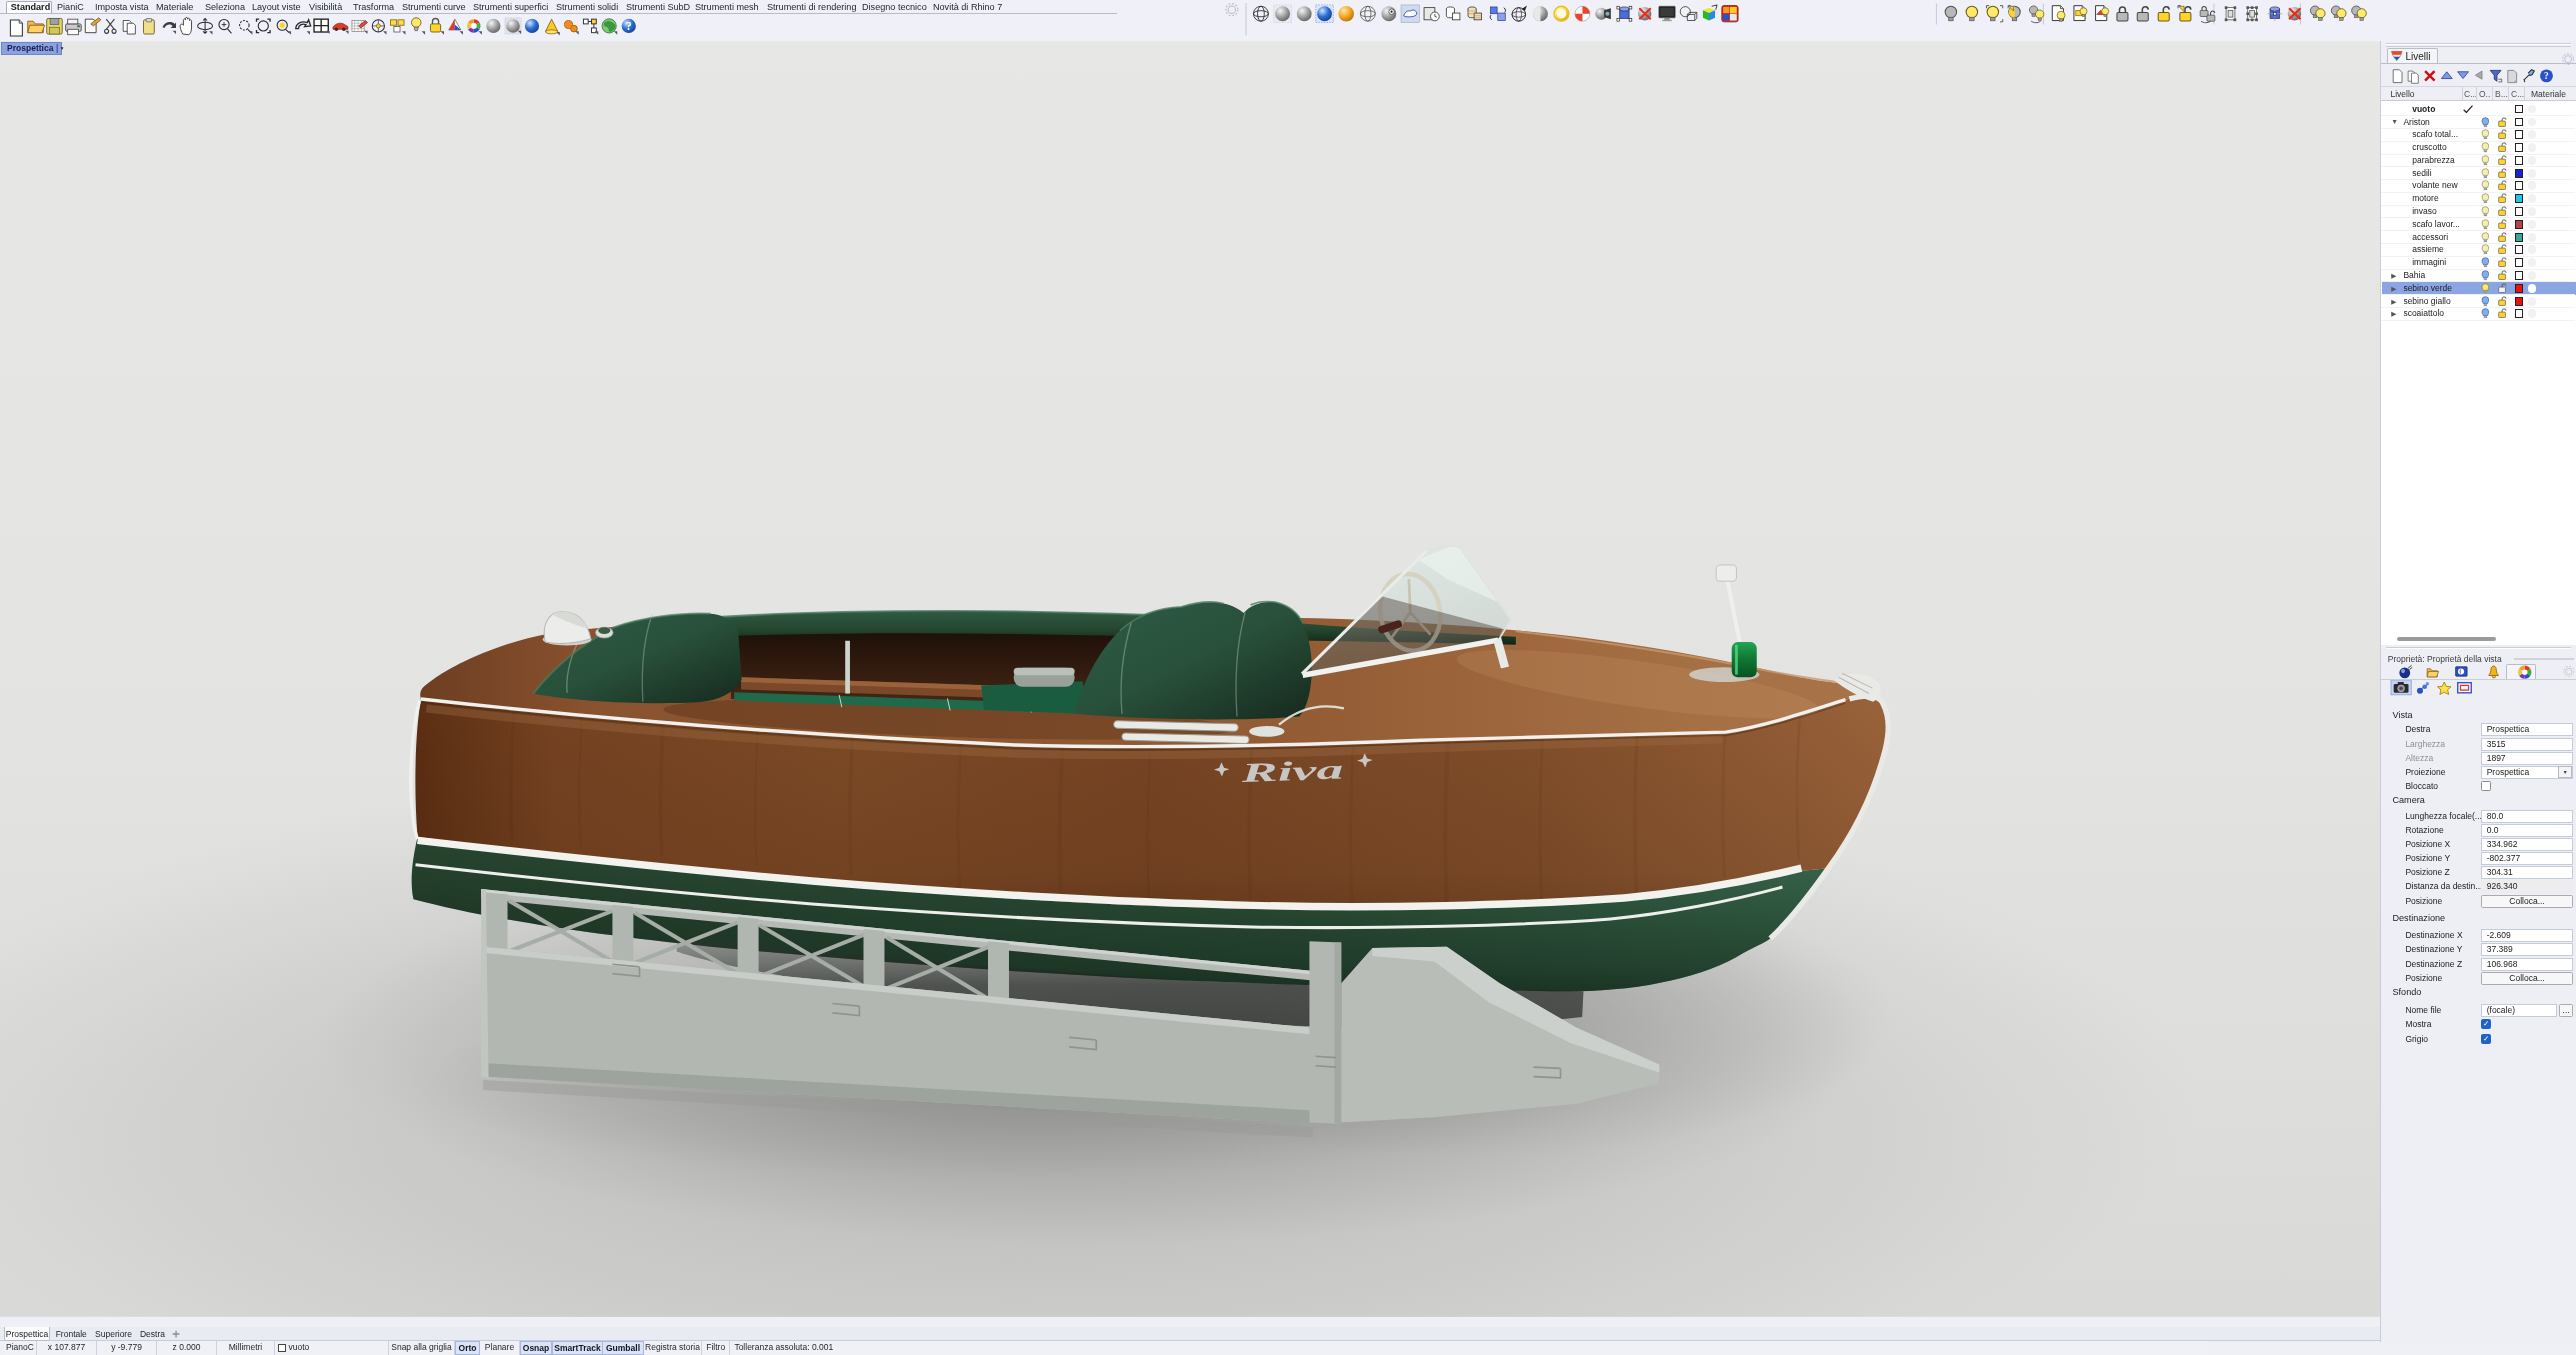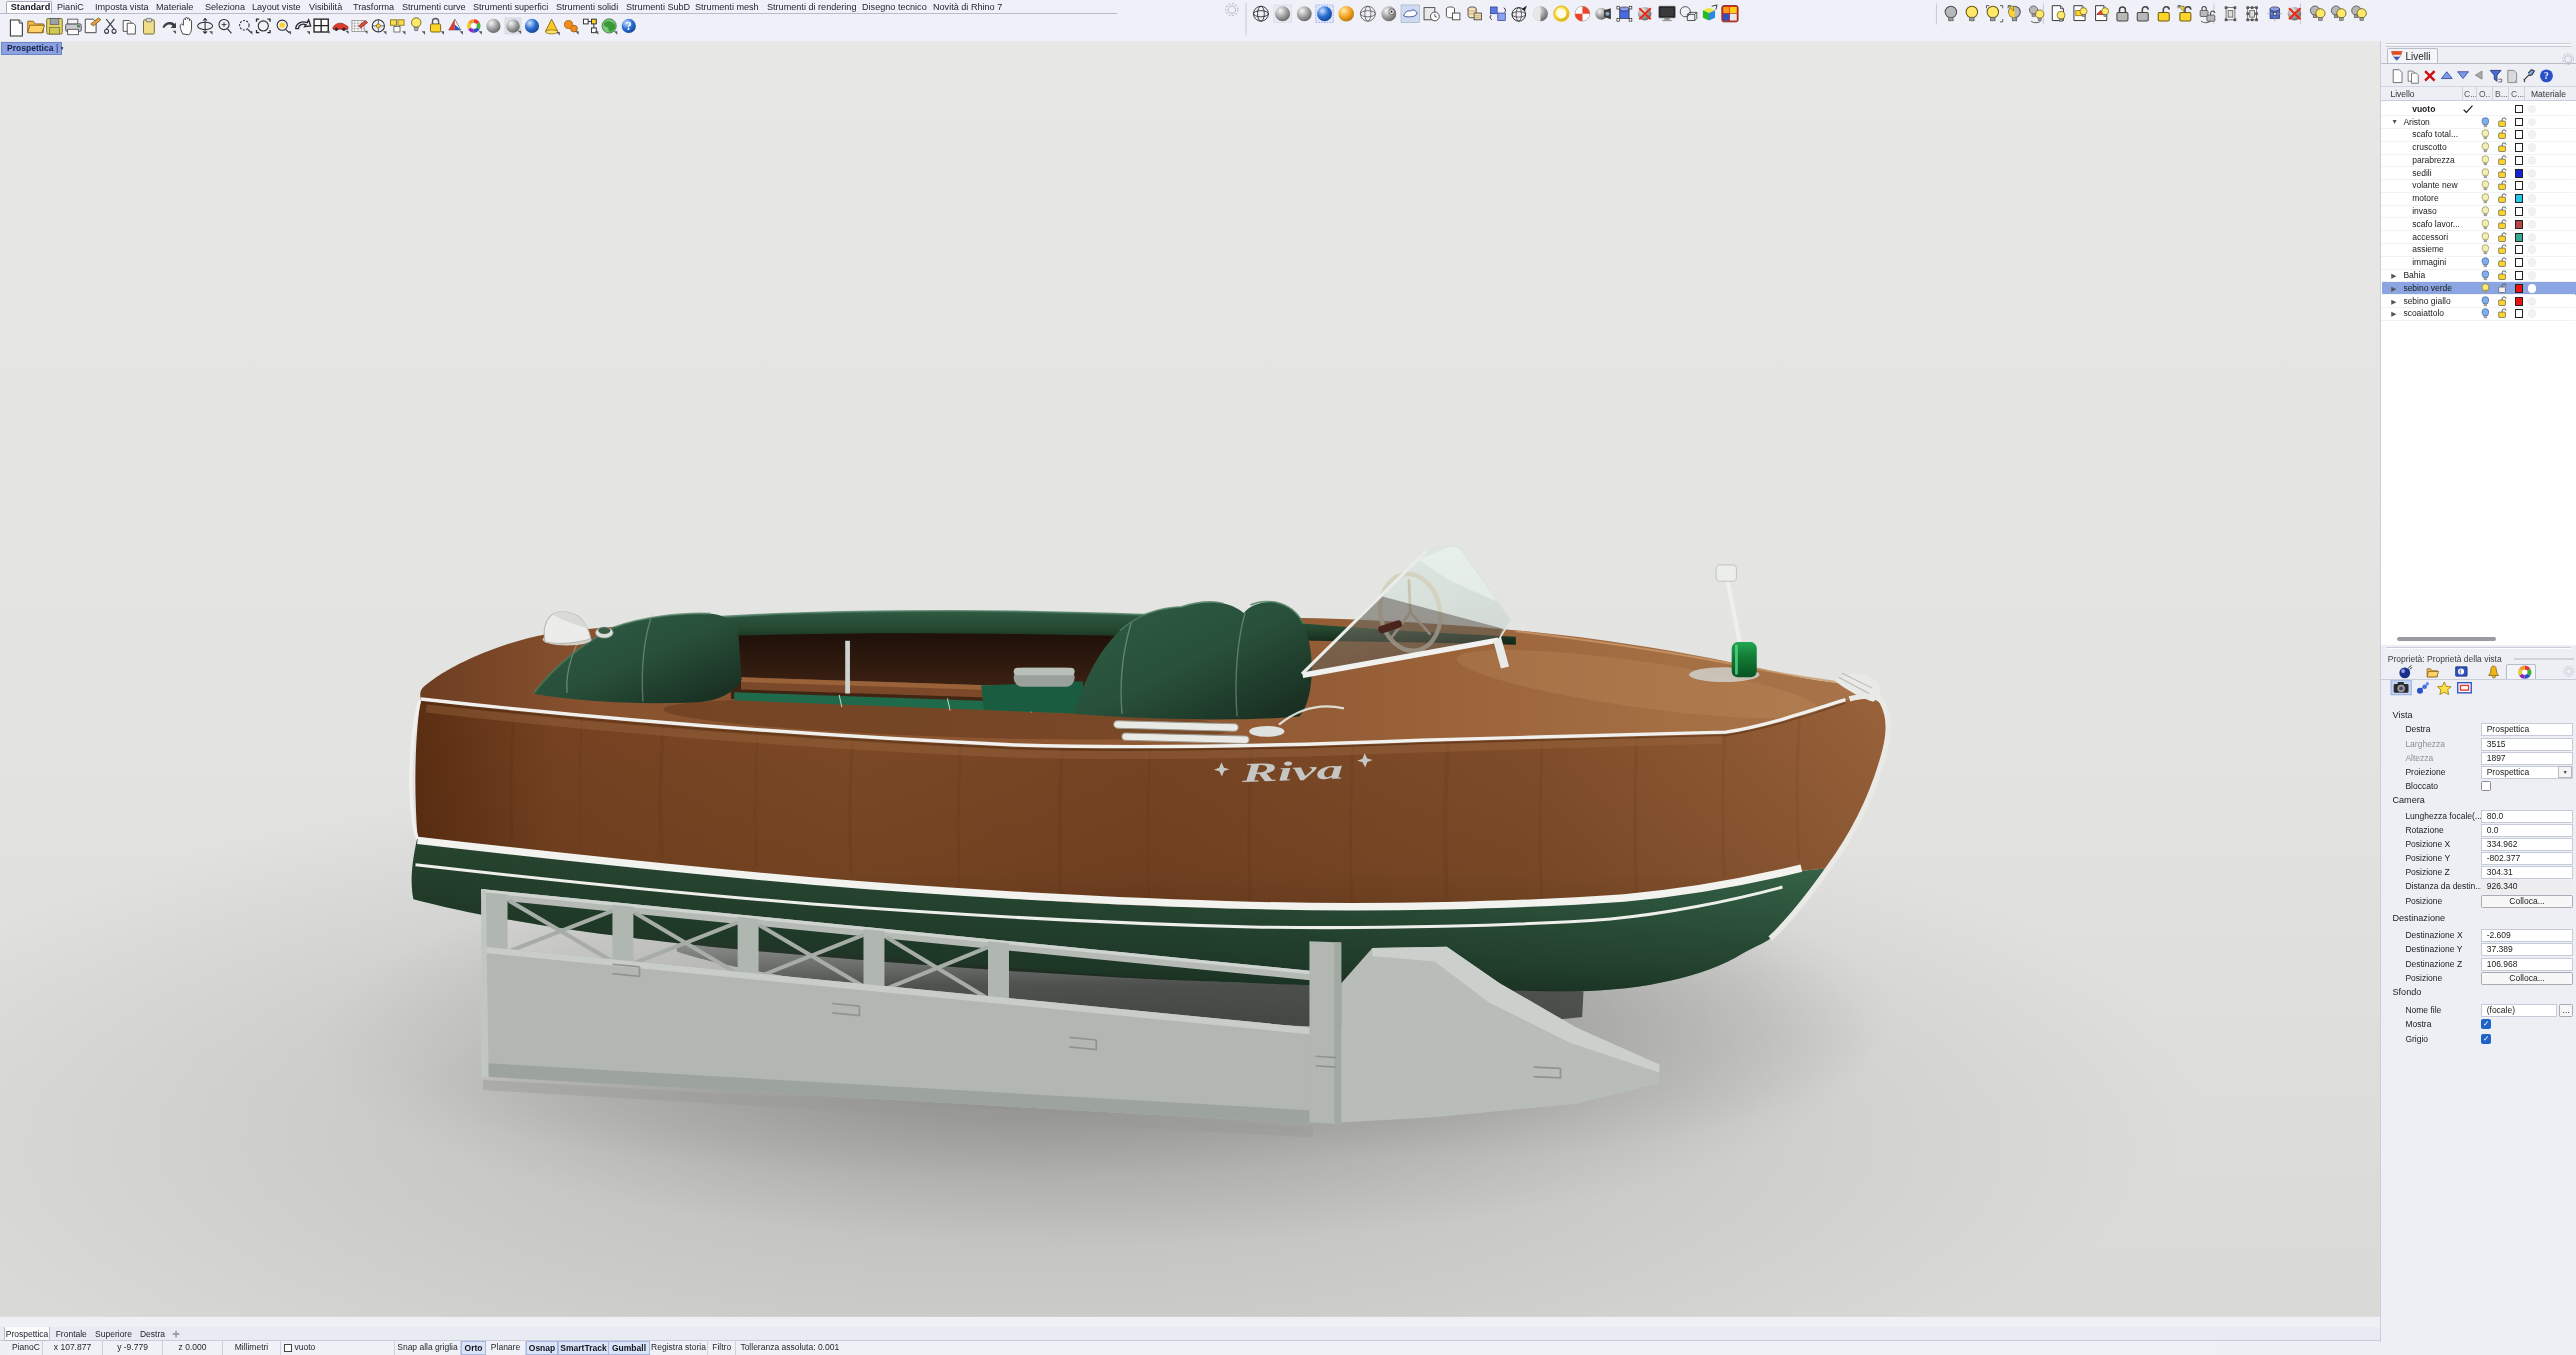--- a/index.html
+++ b/index.html
@@ -13,21 +13,21 @@
 #tabactive{position:absolute;left:6.1px;top:0.7px;width:46px;height:13px;background:#fdfdfe;border:0.7px solid #a8acb8;border-bottom:none;border-radius:2px 2px 0 0}
 
 #viewport{position:absolute;left:0;top:41px;width:2380px;height:1276px}
 #vplabel{position:absolute;left:0.7px;top:42px;width:61px;height:13px;background:#8ba1e0;border:0.7px solid #6e86c9;color:#141f4e;font-weight:bold;font-size:8.5px;line-height:11.5px;padding-left:5.4px}
 
 #progbar{position:absolute;left:0;top:1316px;width:2380px;height:10.8px;background:#8d8d8b;color:#f4f4f2;font-size:8.8px;line-height:10.8px}
 
 #vptabs{position:absolute;left:0;top:1327px;width:2380px;height:14.2px;background:#e9ebf3;border-bottom:0.7px solid #c9cdd9;font-size:8.5px;color:#20242e}
 .vtab{position:absolute;top:0;height:14.2px;line-height:14.2px;text-align:center}
 
-#statusbar{position:absolute;left:10px;top:1341px;width:2204px;height:13.5px;background:#f0f1f7;font-size:8.5px;color:#1d2027}
+#statusbar{position:absolute;left:4px;top:1341px;width:2204px;height:13.5px;background:#f0f1f7;font-size:8.5px;color:#1d2027}
 .scell{position:absolute;top:0;height:13.5px;line-height:13.5px;text-align:center;border-right:0.7px solid #ccd2e2;white-space:nowrap;overflow:hidden}
 .shl{background:#dbe3f6;border:0.7px solid #a9b6dd;font-weight:bold;color:#10151f}
 
 #rpanel{position:absolute;left:2380px;top:41px;width:196px;height:1301px;background:#edeff5;border-left:0.7px solid #c9cdd9}
 .lrow{position:absolute;left:0.7px;width:194px;height:13px;line-height:13px}
 .lrow .nm{position:absolute;left:21.7px;top:0}
 .lrow .nm2{position:absolute;left:30.5px;top:0}
 .chev{position:absolute;left:9.5px;top:0;font-size:6.8px;color:#555}
 .sw{position:absolute;left:133px;top:2px;width:8.8px;height:8.8px;border:0.9px solid #222;background:#fff}
 .mat{position:absolute;left:146px;top:2px;width:8.8px;height:8.8px;border-radius:50%;background:#e9e9e9}

